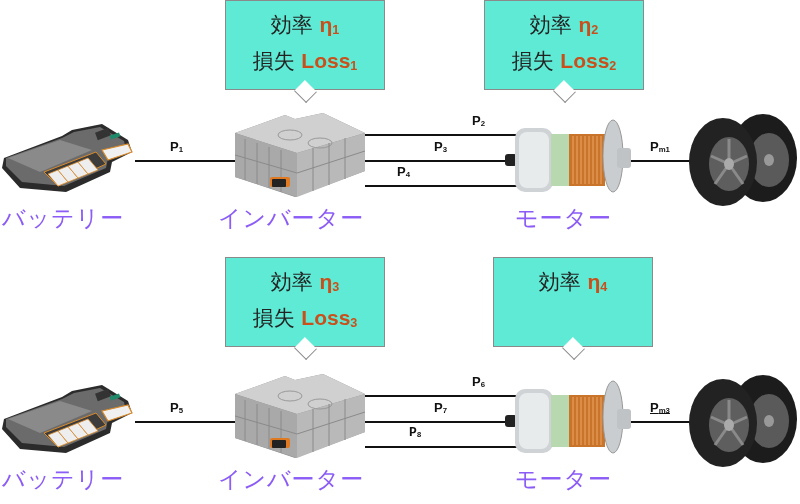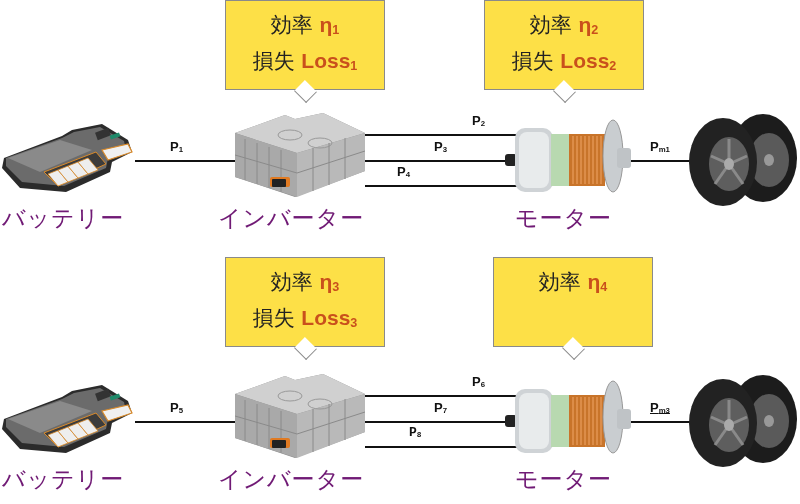--- a/index.html
+++ b/index.html
@@ -2,39 +2,39 @@
 <html><head>
 <meta charset="utf-8">
 <style>
   html, body { margin:0; padding:0; background:#ffffff; }
   body { width:800px; height:504px; position:relative; overflow:hidden;
          font-family:"DejaVu Sans", sans-serif; color:#1a1a1a; }
   .abs { position:absolute; }
 
   
   .callout { position:absolute; width:160px; height:90px; box-sizing:border-box;
-             border:1px solid #8a8a8a; background:#fde047; }
+             border:1px solid #8a8a8a; background:#5eead4; }
   .callout .tail { position:absolute; left:50%; bottom:-11px; width:16px; height:16px;
              margin-left:-8px; background:#fff; border-right:1px solid #8a8a8a;
              border-bottom:1px solid #8a8a8a; transform:rotate(45deg) scaleY(0.9); }
   .callout .row { position:absolute; left:0; right:0; text-align:center; font-size:21px;
              white-space:nowrap; }
   .callout .row1 { top:10px; }
   .callout .row2 { top:46px; }
   .jp { font-family:"DejaVu Sans", sans-serif; font-weight:normal; color:#222; }
   .acc { font-family:"Liberation Sans", sans-serif; font-weight:bold; color:#c9501c; }
   .acc sub, .plabel sub { font-size:60%; vertical-align:-0.12em; }
 
   
   .line { position:absolute; height:2px; background:#111; }
 
   .plabel { position:absolute; font-family:"Liberation Sans", sans-serif; font-weight:bold;
             font-size:13px; color:#111; white-space:nowrap; }
 
-  .caption { position:absolute; font-size:23px; color:#701a75; white-space:nowrap; letter-spacing:1px;font-family:Liberation Mono, monospace; }
+  .caption { position:absolute; font-size:23px; color:#8b5cf6; white-space:nowrap; letter-spacing:1px;font-family:Liberation Mono, monospace; }
 
   svg { position:absolute; overflow:visible; }
 </style>
 </head>
 <body>
 
 <div class="abs" style="left:0;top:0;width:800px;height:252px;">
 
   <div class="callout" style="left:225px;top:0px;">
     <div class="tail"></div>

